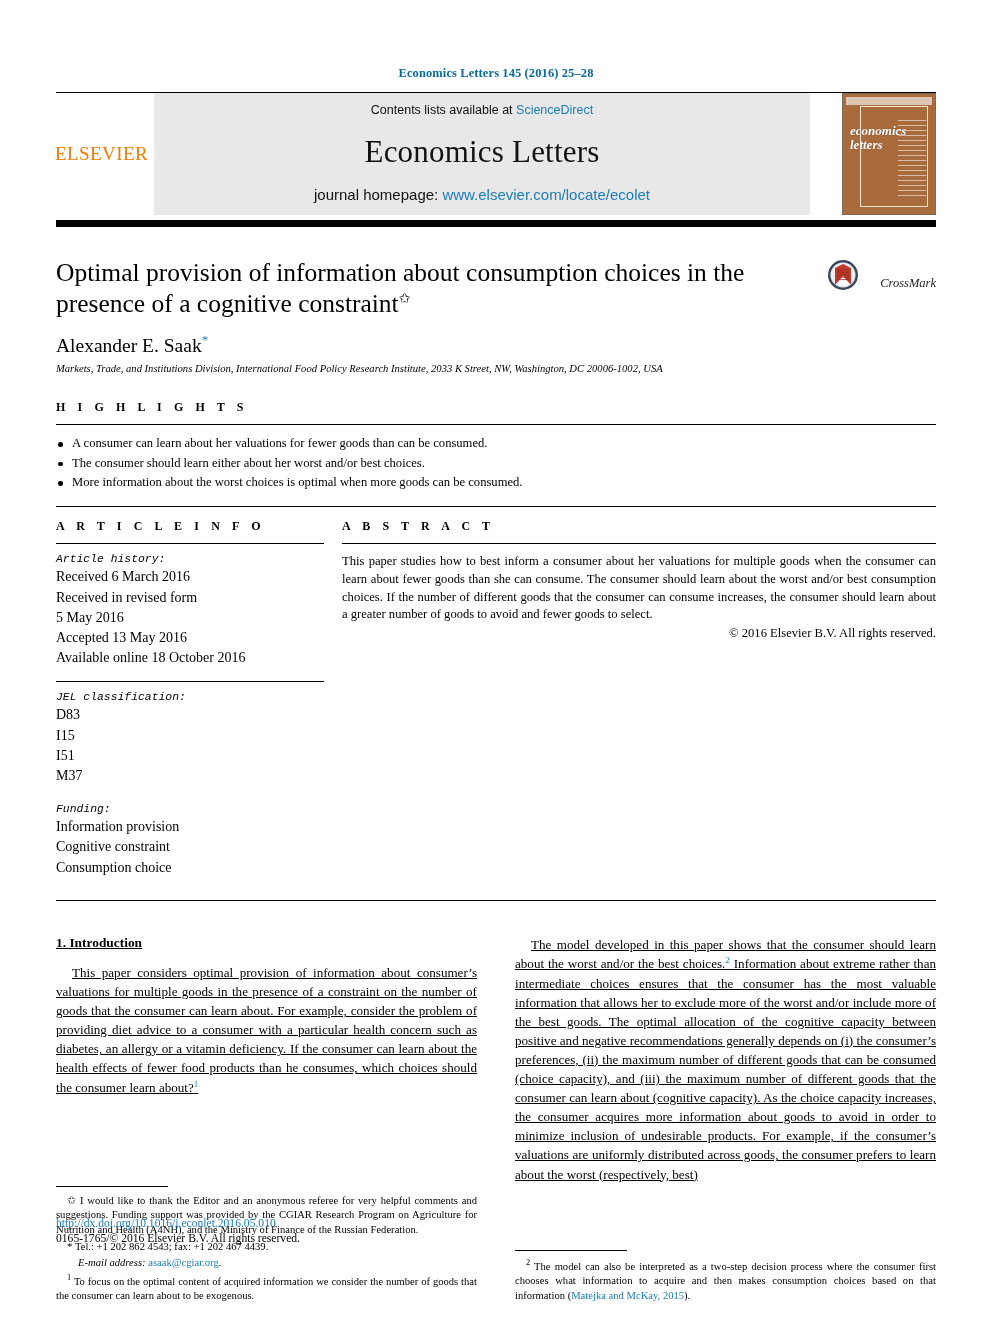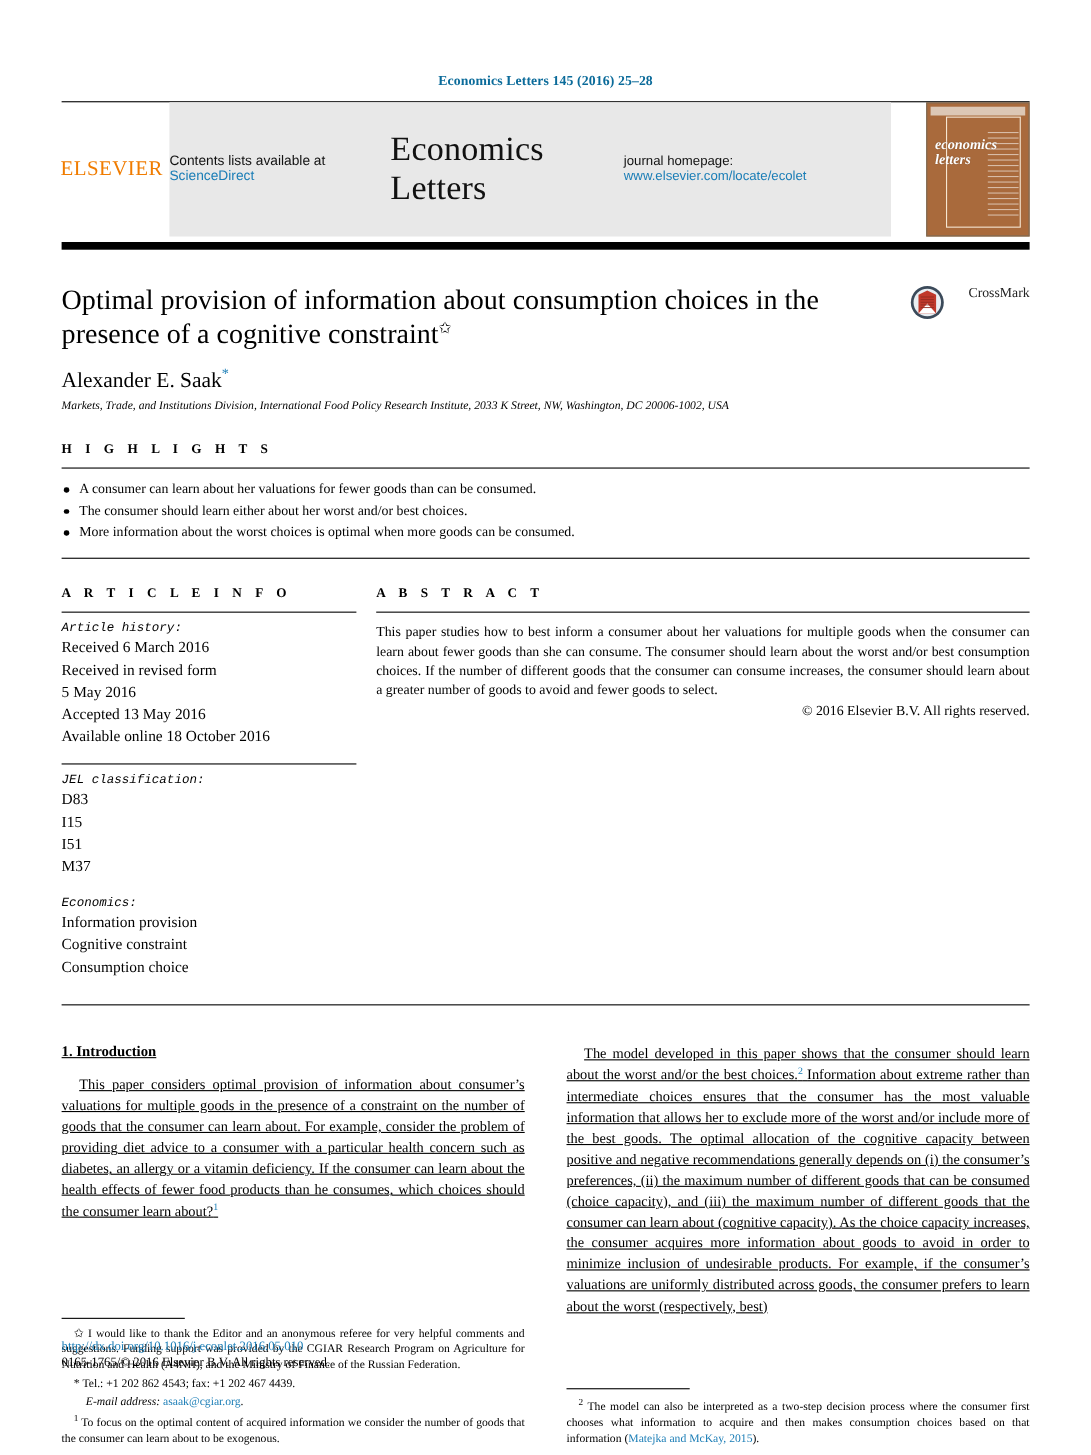--- a/index.html
+++ b/index.html
@@ -54,40 +54,40 @@
     line-height: 1;
     font-weight: 400;
     margin-top: 1px;
   }
   .masthead-center {
     flex: 1 1 auto;
     background: #e8e8e8;
     margin-left: 6px;
     margin-right: 8px;
     display: flex;
-    flex-direction: row;
+    flex-direction: column;
     justify-content: space-between;
     align-items: center;
     padding: 10px 0 12px 0;
   }
   .contents-line {
     font-family: "Liberation Sans", sans-serif;
     font-size: 12.5px;
     color: #111;
   }
   .contents-line a, .homepage-line a { color: #1a7db6; text-decoration: none; }
   .journal-name {
     font-family: "Liberation Serif", serif;
     font-size: 31px;
     color: #111;
     letter-spacing: .2px;
   }
   .homepage-line {
     font-family: "Liberation Sans", sans-serif;
-    font-size: 12px;
+    font-size: 15px;
     color: #111;
   }
   .cover-thumb {
     width: 94px;
     flex: 0 0 94px;
     border: 1px solid #7a6a55;
     background: #a96a3c;
     position: relative;
     overflow: hidden;
     margin-left: 24px;
@@ -147,21 +147,21 @@
   .affiliation {
     font-family: "Liberation Serif", serif;
     font-style: italic;
     font-size: 10.6px;
     margin-top: 7px;
     color: #000;
   }
   .crossmark {
     position: absolute;
     right: 0; top: 2px;
-    display: flex; align-items: flex-start; gap: 21px;
+    display: flex; align-items: flex-end; gap: 21px; font-style: italic;
   }
   .crossmark-label {
     font-family: "Liberation Serif", serif;
     font-size: 12.5px;
     color: #222;
   }
 
   
   .highlights { margin-top: 26px; }
   .sec-label {
@@ -186,21 +186,21 @@
     left: 2px; top: 8px;
     width: 4.5px; height: 4.5px;
     border-radius: 50%;
     background: #000;
   }
   .highlights-bottom-rule { border-top: 1.6px solid #000; margin-top: 13px; }
 
   
   .info-abstract {
     display: flex;
-    margin-top: 24px;
+    margin-top: 12px;
     justify-content: space-between;
   }
   .col-info { width: 268px; flex: 0 0 268px; }
   .col-abstract { flex: 1 1 auto; margin-left: 18px; }
   .info-rule { border-top: 1.6px solid #000; margin-top: 9px; }
   .info-group { margin-top: 7px; }
   .info-head {
     font-family: Liberation Mono, monospace;
     font-style: italic;
     font-size: 11.4px;
@@ -422,21 +422,21 @@
 
       <div class="info-group">
         <div class="info-head">JEL classification:</div>
         <div class="info-line">D83</div>
         <div class="info-line">I15</div>
         <div class="info-line">I51</div>
         <div class="info-line">M37</div>
       </div>
 
       <div class="info-group" style="margin-top:14px">
-        <div class="info-head">Economics:</div>
+        <div class="info-head">Funding:</div>
         <div class="info-line">Information provision</div>
         <div class="info-line">Cognitive constraint</div>
         <div class="info-line">Consumption choice</div>
       </div>
     </div>
 
     <div class="col-abstract">
       <div class="sec-label">A B S T R A C T</div>
       <div class="info-rule"></div>
       <div class="abstract-text">This paper studies how to best inform a consumer about her valuations for multiple goods when the consumer can learn about fewer goods than she can consume. The consumer should learn about the worst and/or best consumption choices. If the number of different goods that the consumer can consume increases, the consumer should learn about a greater number of goods to avoid and fewer goods to select.</div>

